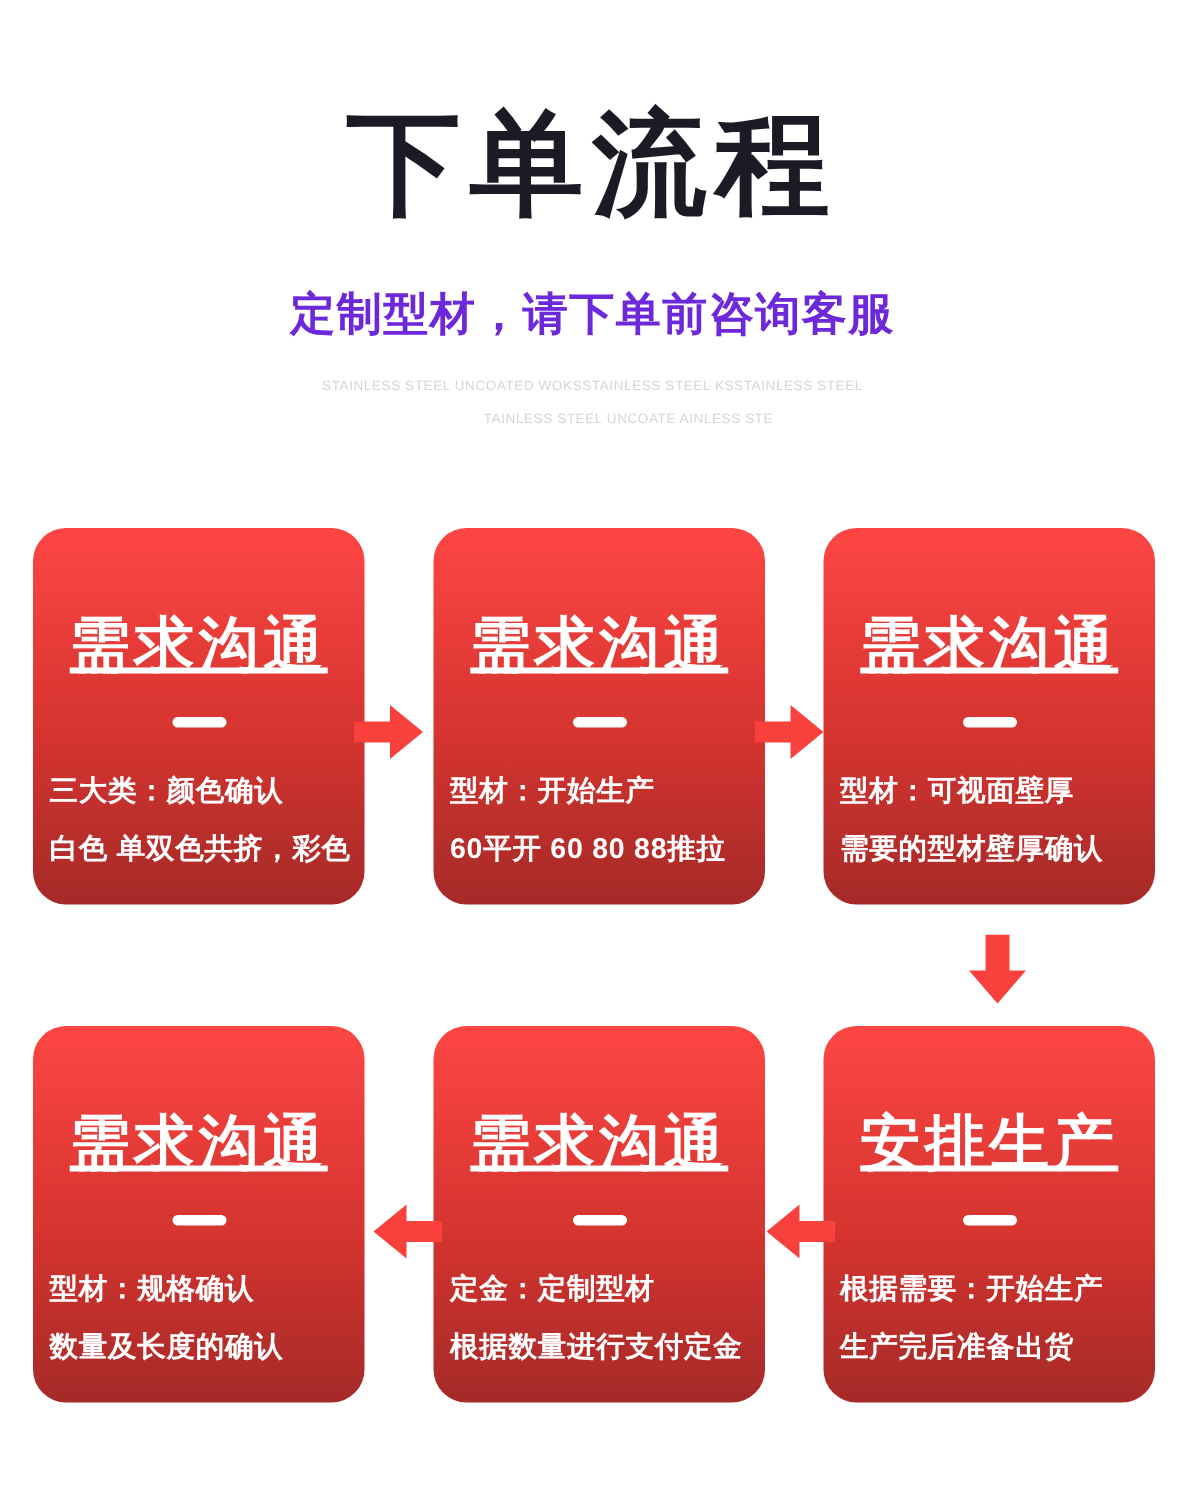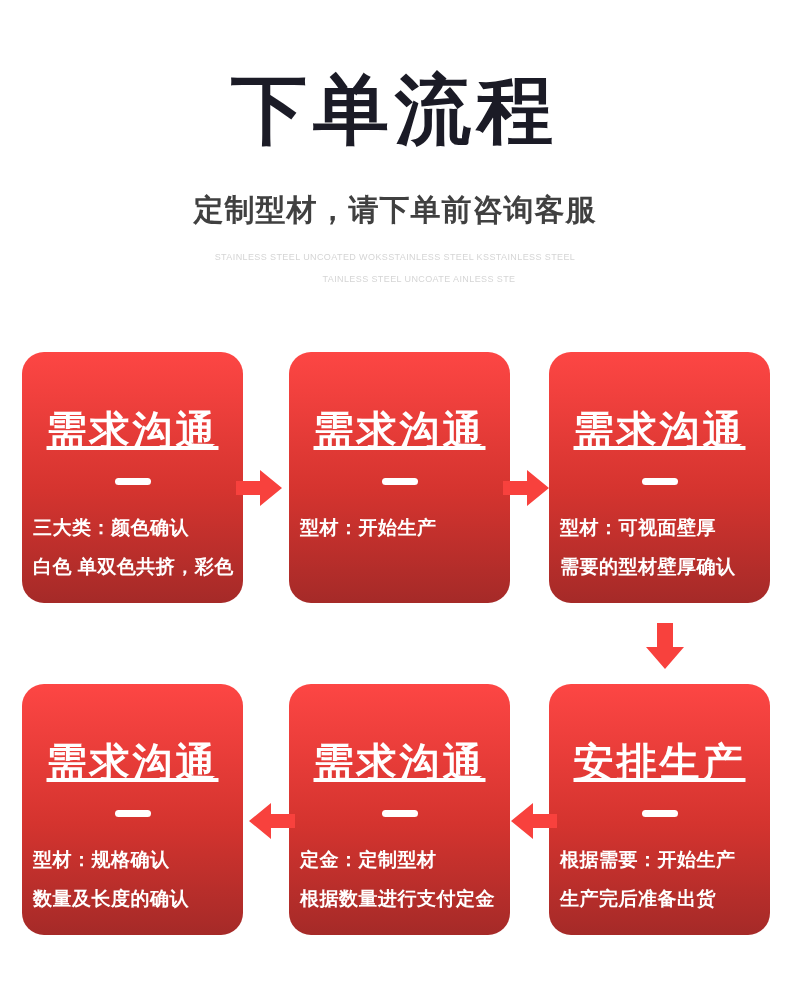--- a/index.html
+++ b/index.html
@@ -6,21 +6,21 @@
   .page{
     position:relative;width:790px;height:1004px;background:#ffffff;overflow:hidden;
     font-family:"Liberation Sans","DejaVu Sans",sans-serif;
   }
   .page-title{
     position:absolute;top:72px;left:0;right:0;text-align:center;
     font-size:76px;line-height:1;font-weight:700;color:#1b1b26;letter-spacing:6px;
   }
   .page-subtitle{
     position:absolute;top:193px;left:0;right:0;text-align:center;
-    font-size:30px;line-height:1.15;font-weight:700;color:#404040;letter-spacing:1px;
+    font-size:30px;line-height:1.15;font-weight:700;color:#6d28d9;letter-spacing:1px;
   }
   .watermark{
     position:absolute;left:0;right:0;text-align:center;
     font-size:9px;line-height:1;color:#d5d5d5;letter-spacing:0.4px;
   }
   .wm1{top:253px;}
   .wm2{top:275px;padding-left:48px;}
   .card{
     position:absolute;width:221px;height:251px;border-radius:22px;color:#ffffff;
     background:linear-gradient(180deg,#fd4644 0%,#d5342f 55%,#a52a28 100%);
@@ -55,20 +55,21 @@
     <div class="card-title">需求沟通</div>
     <div class="card-dash"></div>
     <div class="card-line line1">三大类：颜色确认</div>
     <div class="card-line line2">白色 单双色共挤，彩色</div>
   </div>
 
   <div class="card col2 row1">
     <div class="card-title">需求沟通</div>
     <div class="card-dash"></div>
     <div class="card-line line1">型材：开始生产</div>
+    <div class="card-line line2">60平开 60 80 88推拉</div>
   </div>
 
   <div class="card col3 row1">
     <div class="card-title">需求沟通</div>
     <div class="card-dash"></div>
     <div class="card-line line1">型材：可视面壁厚</div>
     <div class="card-line line2">需要的型材壁厚确认</div>
   </div>
 
   <div class="card col1 row2">

